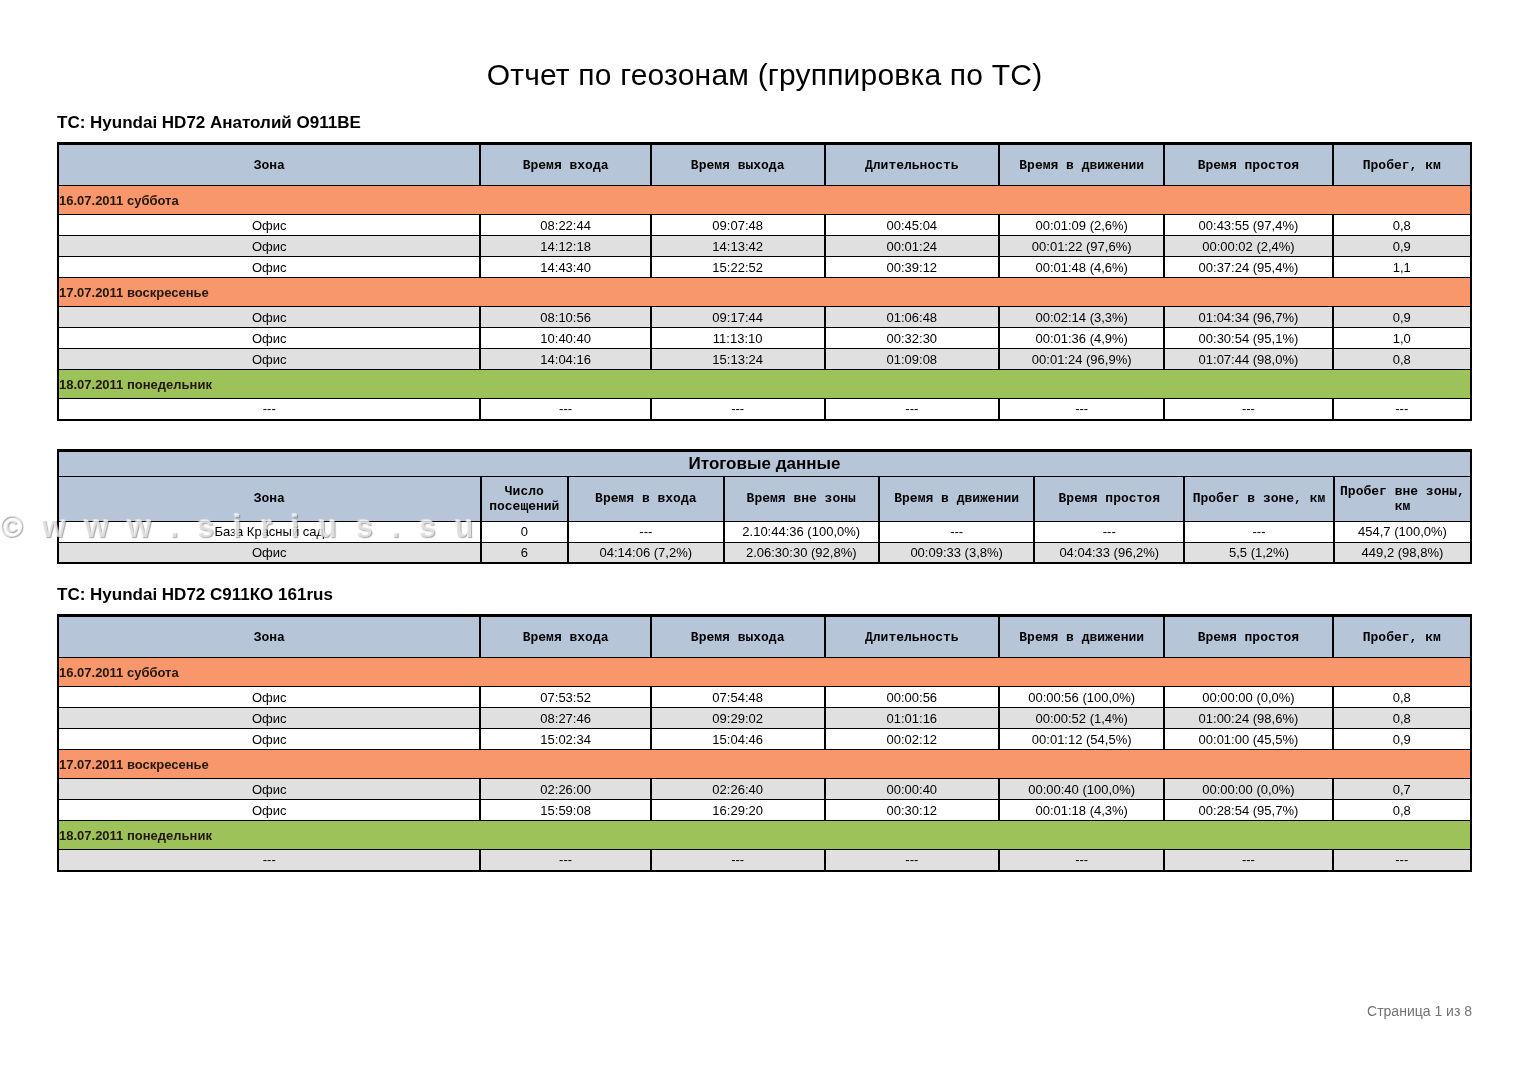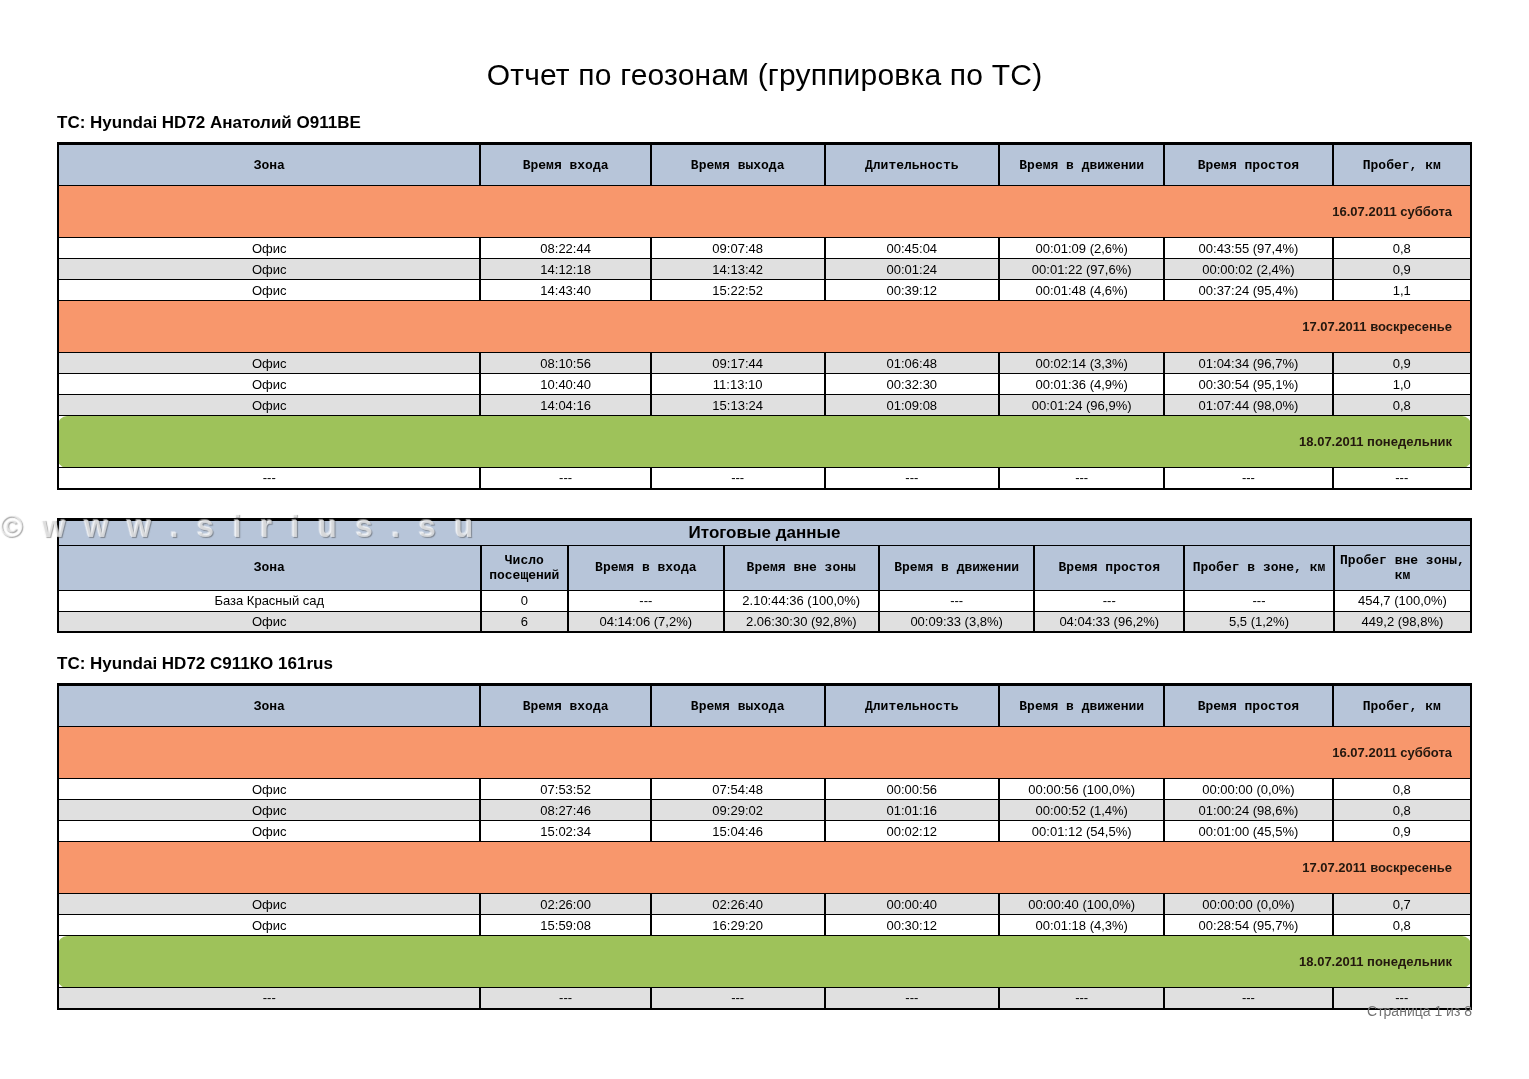--- a/index.html
+++ b/index.html
@@ -29,25 +29,25 @@
   th.col-header{
     background:var(--header-bg);font-size:13px;font-weight:bold;
     text-align:center;vertical-align:middle;height:42px;padding:2px 5px;line-height:15px;font-family:Liberation Mono, monospace;
   }
   td.data-cell{
     font-size:13px;text-align:center;vertical-align:middle;
     height:21px;padding:0 3px;white-space:nowrap;background:#ffffff;
   }
   tr.stripe td.data-cell{background:var(--stripe-bg);}
   td.date-cell{
-    font-weight:bold;font-size:13px;text-align:right;vertical-align:middle;
-    height:29px;padding:18px;color:#23170e;
+    font-weight:bold;font-size:13px;text-align:left;vertical-align:middle;
+    height:29px;padding:0;color:#23170e;
   }
   td.date-orange{background:var(--date-orange);}
-  td.date-green{background:var(--date-green);border-radius:9px;}
+  td.date-green{background:var(--date-green);}
   th.summary-title-cell{
     background:var(--header-bg);font-size:17px;font-weight:bold;
     text-align:center;vertical-align:middle;height:26px;padding:0;
   }
   table.summary{margin-top:28px;}
   table.summary th.col-header{height:45px;}
   .watermark{
     position:absolute;left:0;right:0;top:509px;text-align:left;
     font-size:31px;font-weight:bold;letter-spacing:5px;
     color:rgba(255,255,255,0.62);

